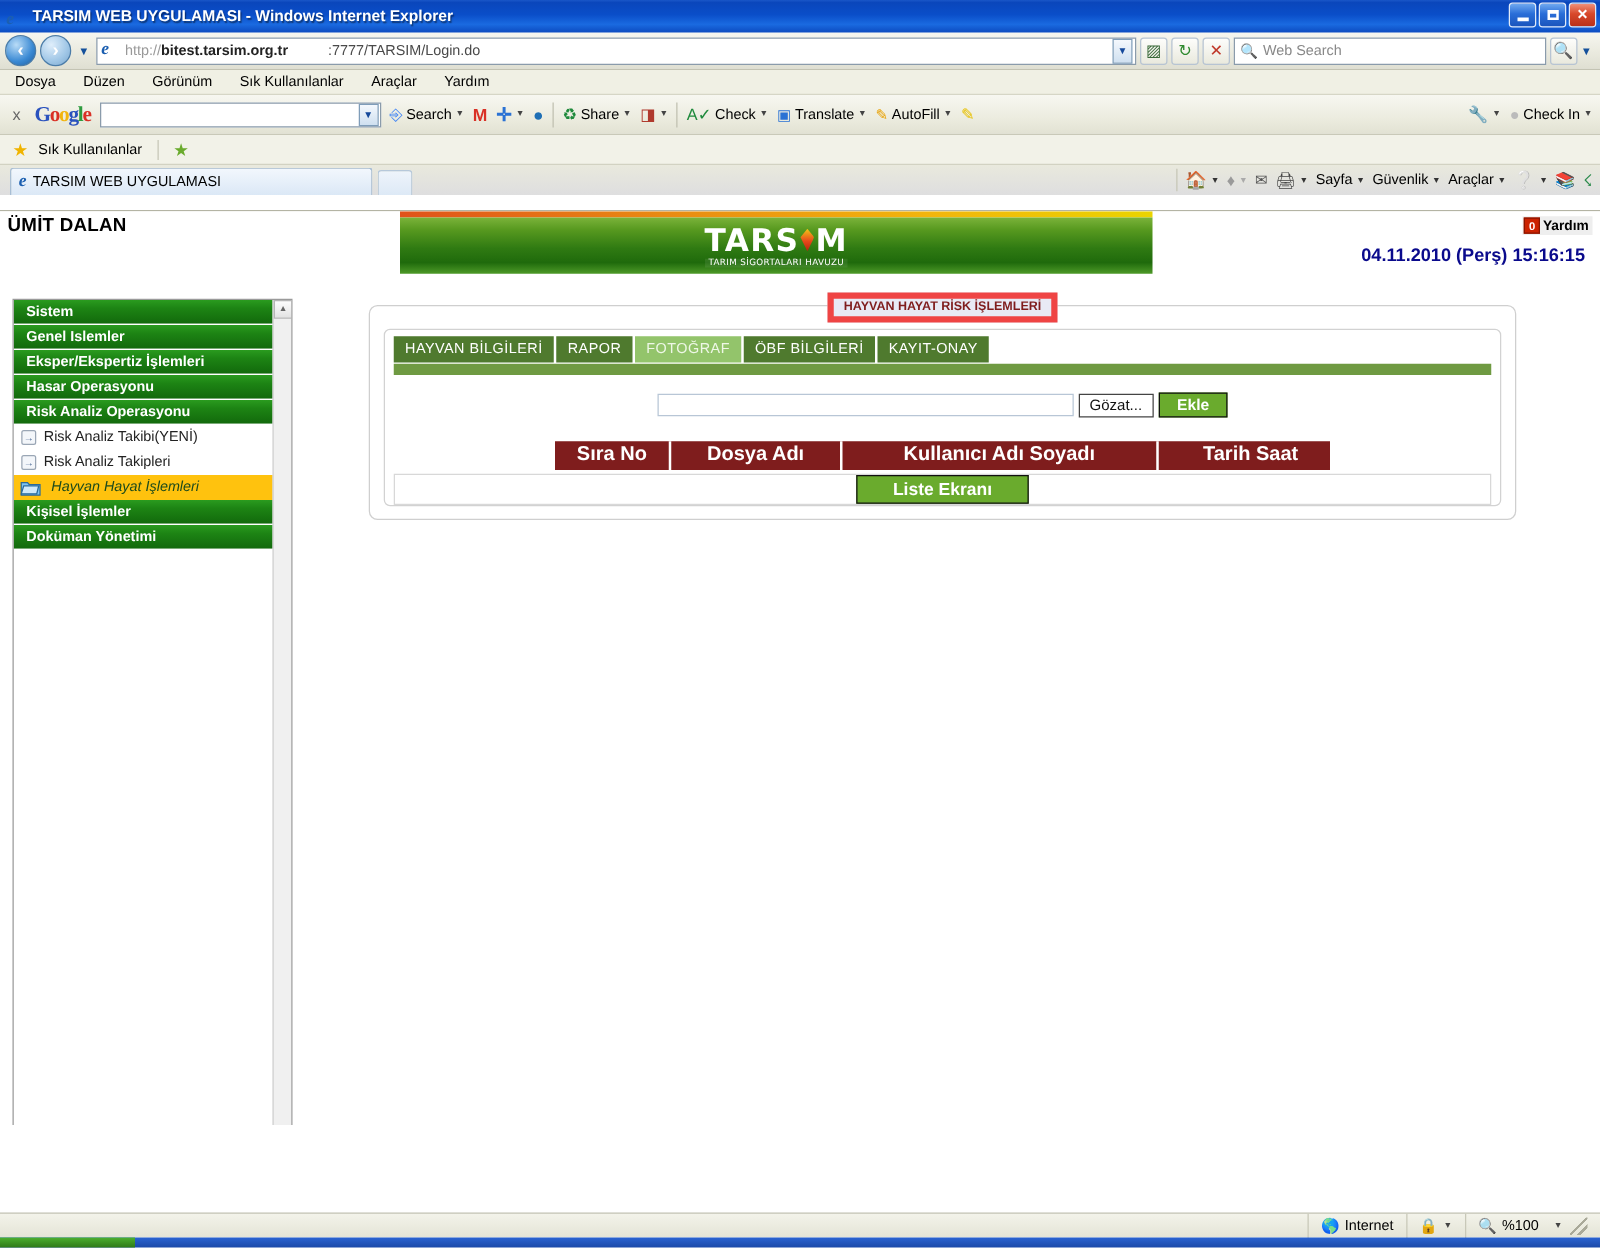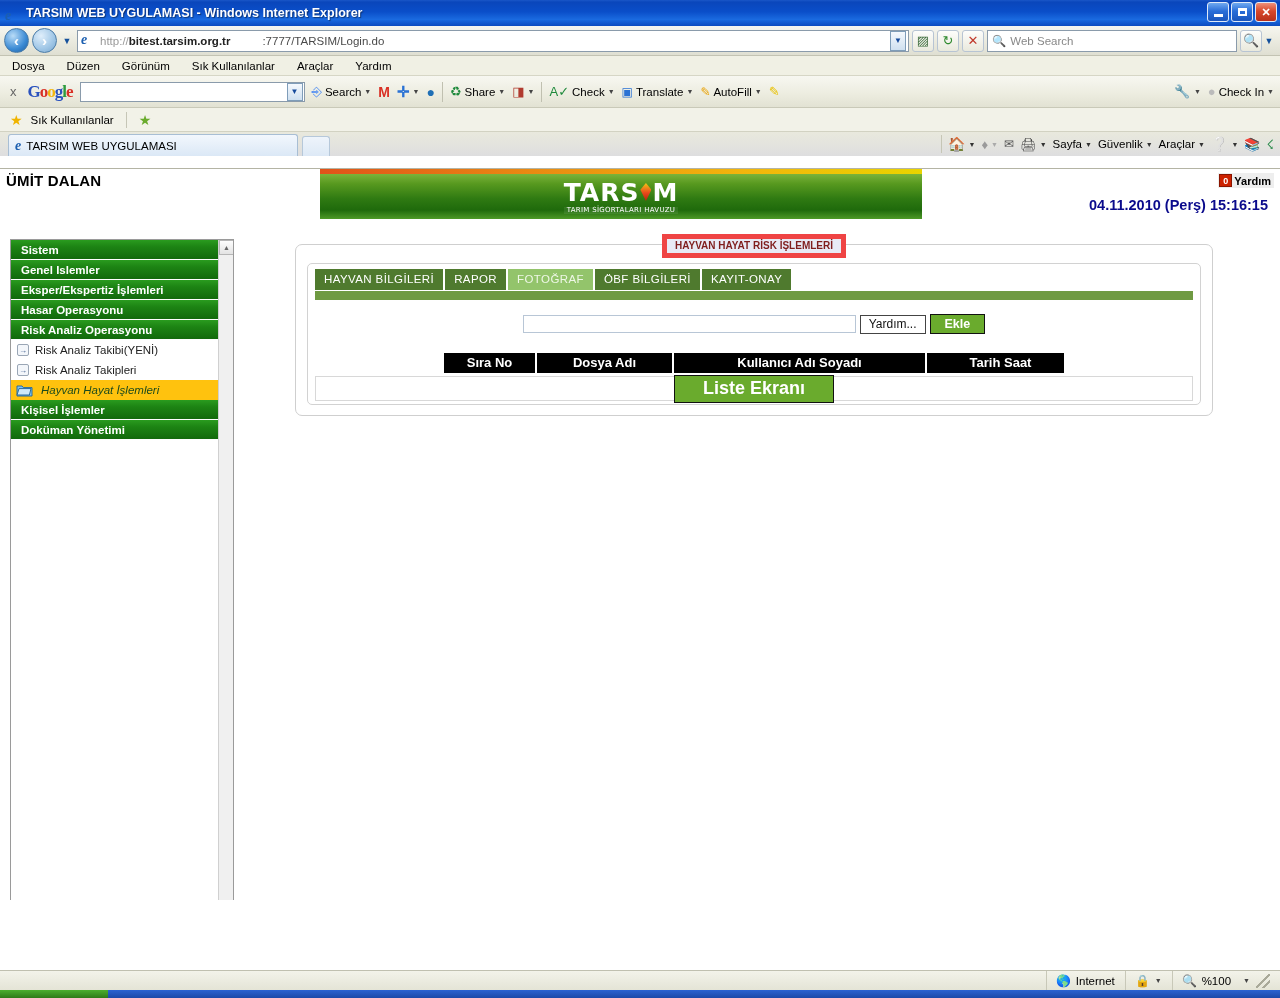--- a/index.html
+++ b/index.html
@@ -350,34 +350,34 @@
   }
   #ekle {
     height: 20px; padding: 0 14px;
     background: #6aab2d; border: 1px solid #111; color: #fff;
     font-size: 12.5px; font-weight: bold; cursor: pointer;
     display: flex; align-items: center;
   }
   #tablewrap { margin-top: 19px; display: flex; justify-content: center; }
   table.datagrid { border-collapse: collapse; }
   table.datagrid th {
-    background: #000000; color: #fff;
-    font-size: 13px; font-weight: bold;
+    background: #7f1d1d; color: #fff;
+    font-size: 16px; font-weight: bold;
     padding: 2px 6px 3px; border-right: 2px solid #fff;
     white-space: nowrap;
   }
   table.datagrid th:last-child { border-right: none; padding-left: 16px; }
   #bottombar {
     margin: 0 7px; margin-top: 3px; height: 25px;
     border: 1px solid #d8d8d8;
     display: flex; align-items: center; justify-content: center;
   }
   #listebtn {
     background: #6aab2d; border: 1px solid #111; color: #fff;
-    font-size: 18px; font-weight: bold;
+    font-size: 14px; font-weight: bold;
     padding: 2px 28px 3px; cursor: pointer;
   }
 
   
   #statusbar {
     position: absolute; left: 0; top: 970px; width: 1280px; height: 20px;
     background: linear-gradient(180deg,#f3f3ea,#e4e4d6);
     border-top: 1px solid #c0c0b0;
     display: flex; align-items: center; font-size: 11.5px;
   }
@@ -642,21 +642,21 @@
           <span class="tab">HAYVAN BİLGİLERİ</span>
           <span class="tab">RAPOR</span>
           <span class="tab active">FOTOĞRAF</span>
           <span class="tab">ÖBF BİLGİLERİ</span>
           <span class="tab">KAYIT-ONAY</span>
         </div>
         <div id="tabbar-under"></div>
 
         <div id="uploadrow">
           <input id="fileinput" type="text" value="" style="">
-          <span id="gozat">Yardım...</span>
+          <span id="gozat">Gözat...</span>
           <span id="ekle">Ekle</span>
         </div>
 
         <div id="tablewrap">
           <table class="datagrid">
             <thead>
               <tr>
                 <th style="width:92px">Sıra No</th>
                 <th style="width:137px">Dosya Adı</th>
                 <th style="width:253px">Kullanıcı Adı Soyadı</th>

